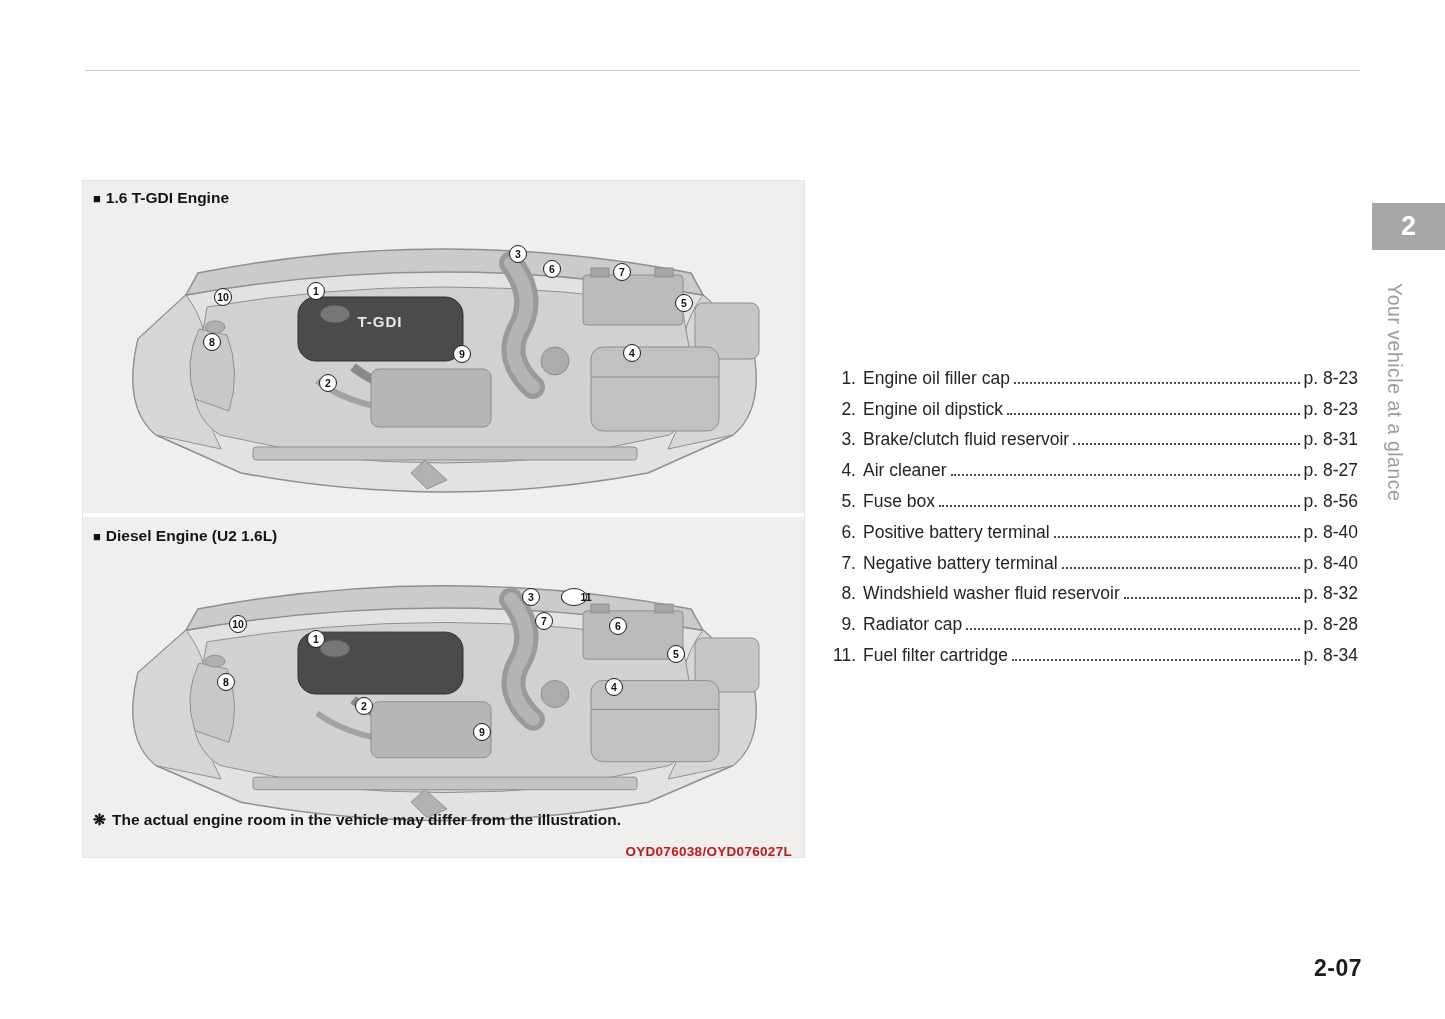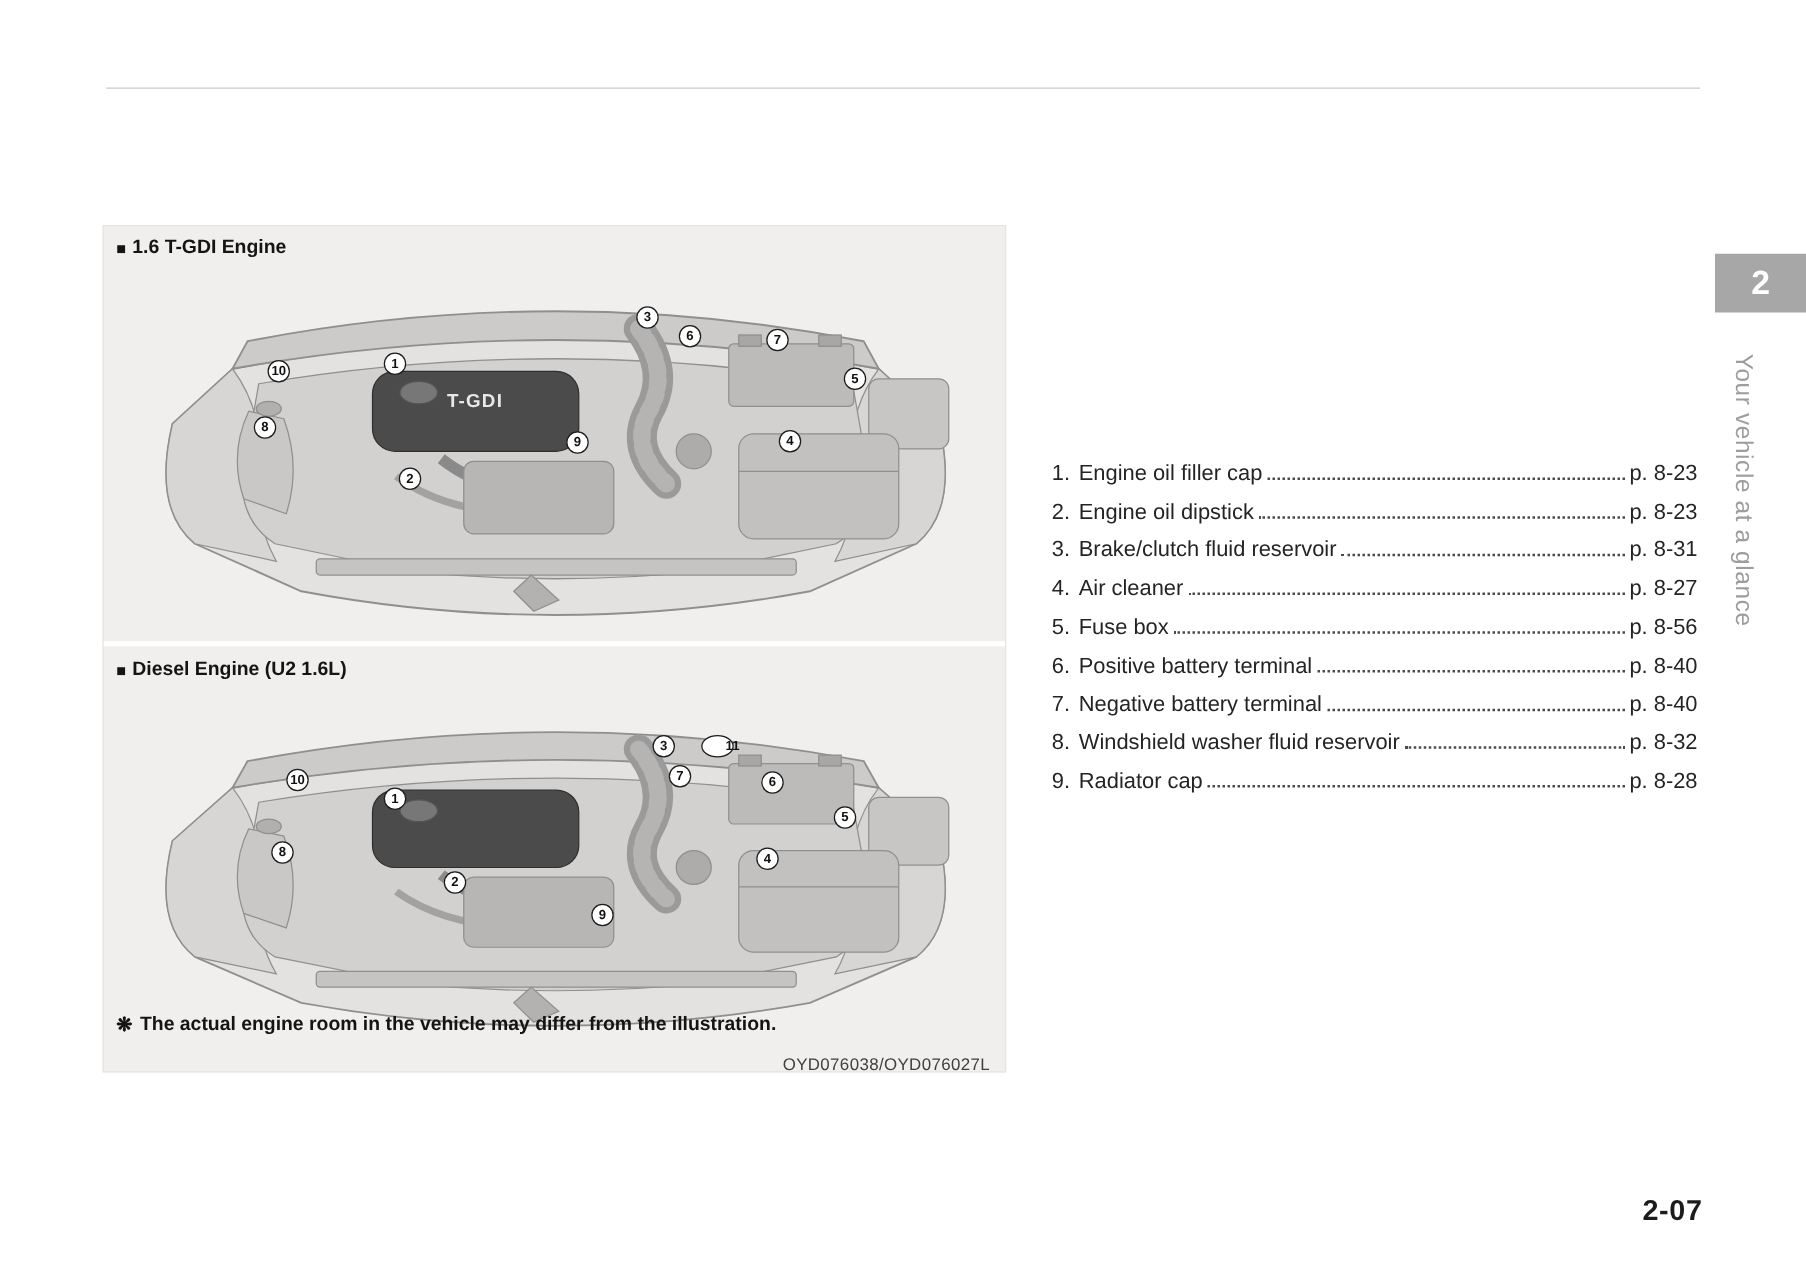--- a/index.html
+++ b/index.html
@@ -50,21 +50,21 @@
     display:flex;align-items:center;justify-content:center;
     font-size:10.5px;font-weight:bold;color:#111;
   }
   .fig-note{
     position:absolute;left:10px;top:630px;
     font-size:15.5px;font-weight:bold;color:#141414;
     display:flex;gap:6px;white-space:nowrap;
   }
   .fig-caption{
     position:absolute;right:12px;top:663px;
-    font-size:13.5px;color:#404040;letter-spacing:0.3px;
+    font-size:13.5px;color:#b91c1c;letter-spacing:0.3px;font-weight:bold;
   }
   
   .parts-list{
     position:absolute;left:818px;top:363px;width:540px;
   }
   .part-row{
     display:flex;align-items:center;height:30.8px;
     font-size:17.5px;color:#242424;
   }
   .part-num{width:38px;text-align:right;margin-right:7px;flex:0 0 auto;}
@@ -245,20 +245,26 @@
   </div>
 
   <div class="part-row">
     <span class="part-num">9.</span>
     <span class="part-label">Radiator cap</span>
     <span class="leader-dots"></span>
     <span class="part-page">p. 8-28</span>
   </div>
 
 
+  <div class="part-row">
+    <span class="part-num">11.</span>
+    <span class="part-label">Fuel filter cartridge</span>
+    <span class="leader-dots"></span>
+    <span class="part-page">p. 8-34</span>
+  </div>
 </div>
 
   <div class="chapter-tab">2</div>
 
   <div class="side-label">Your vehicle at a glance</div>
 
   <div class="page-number">2-07</div>
 
 </div>
 

